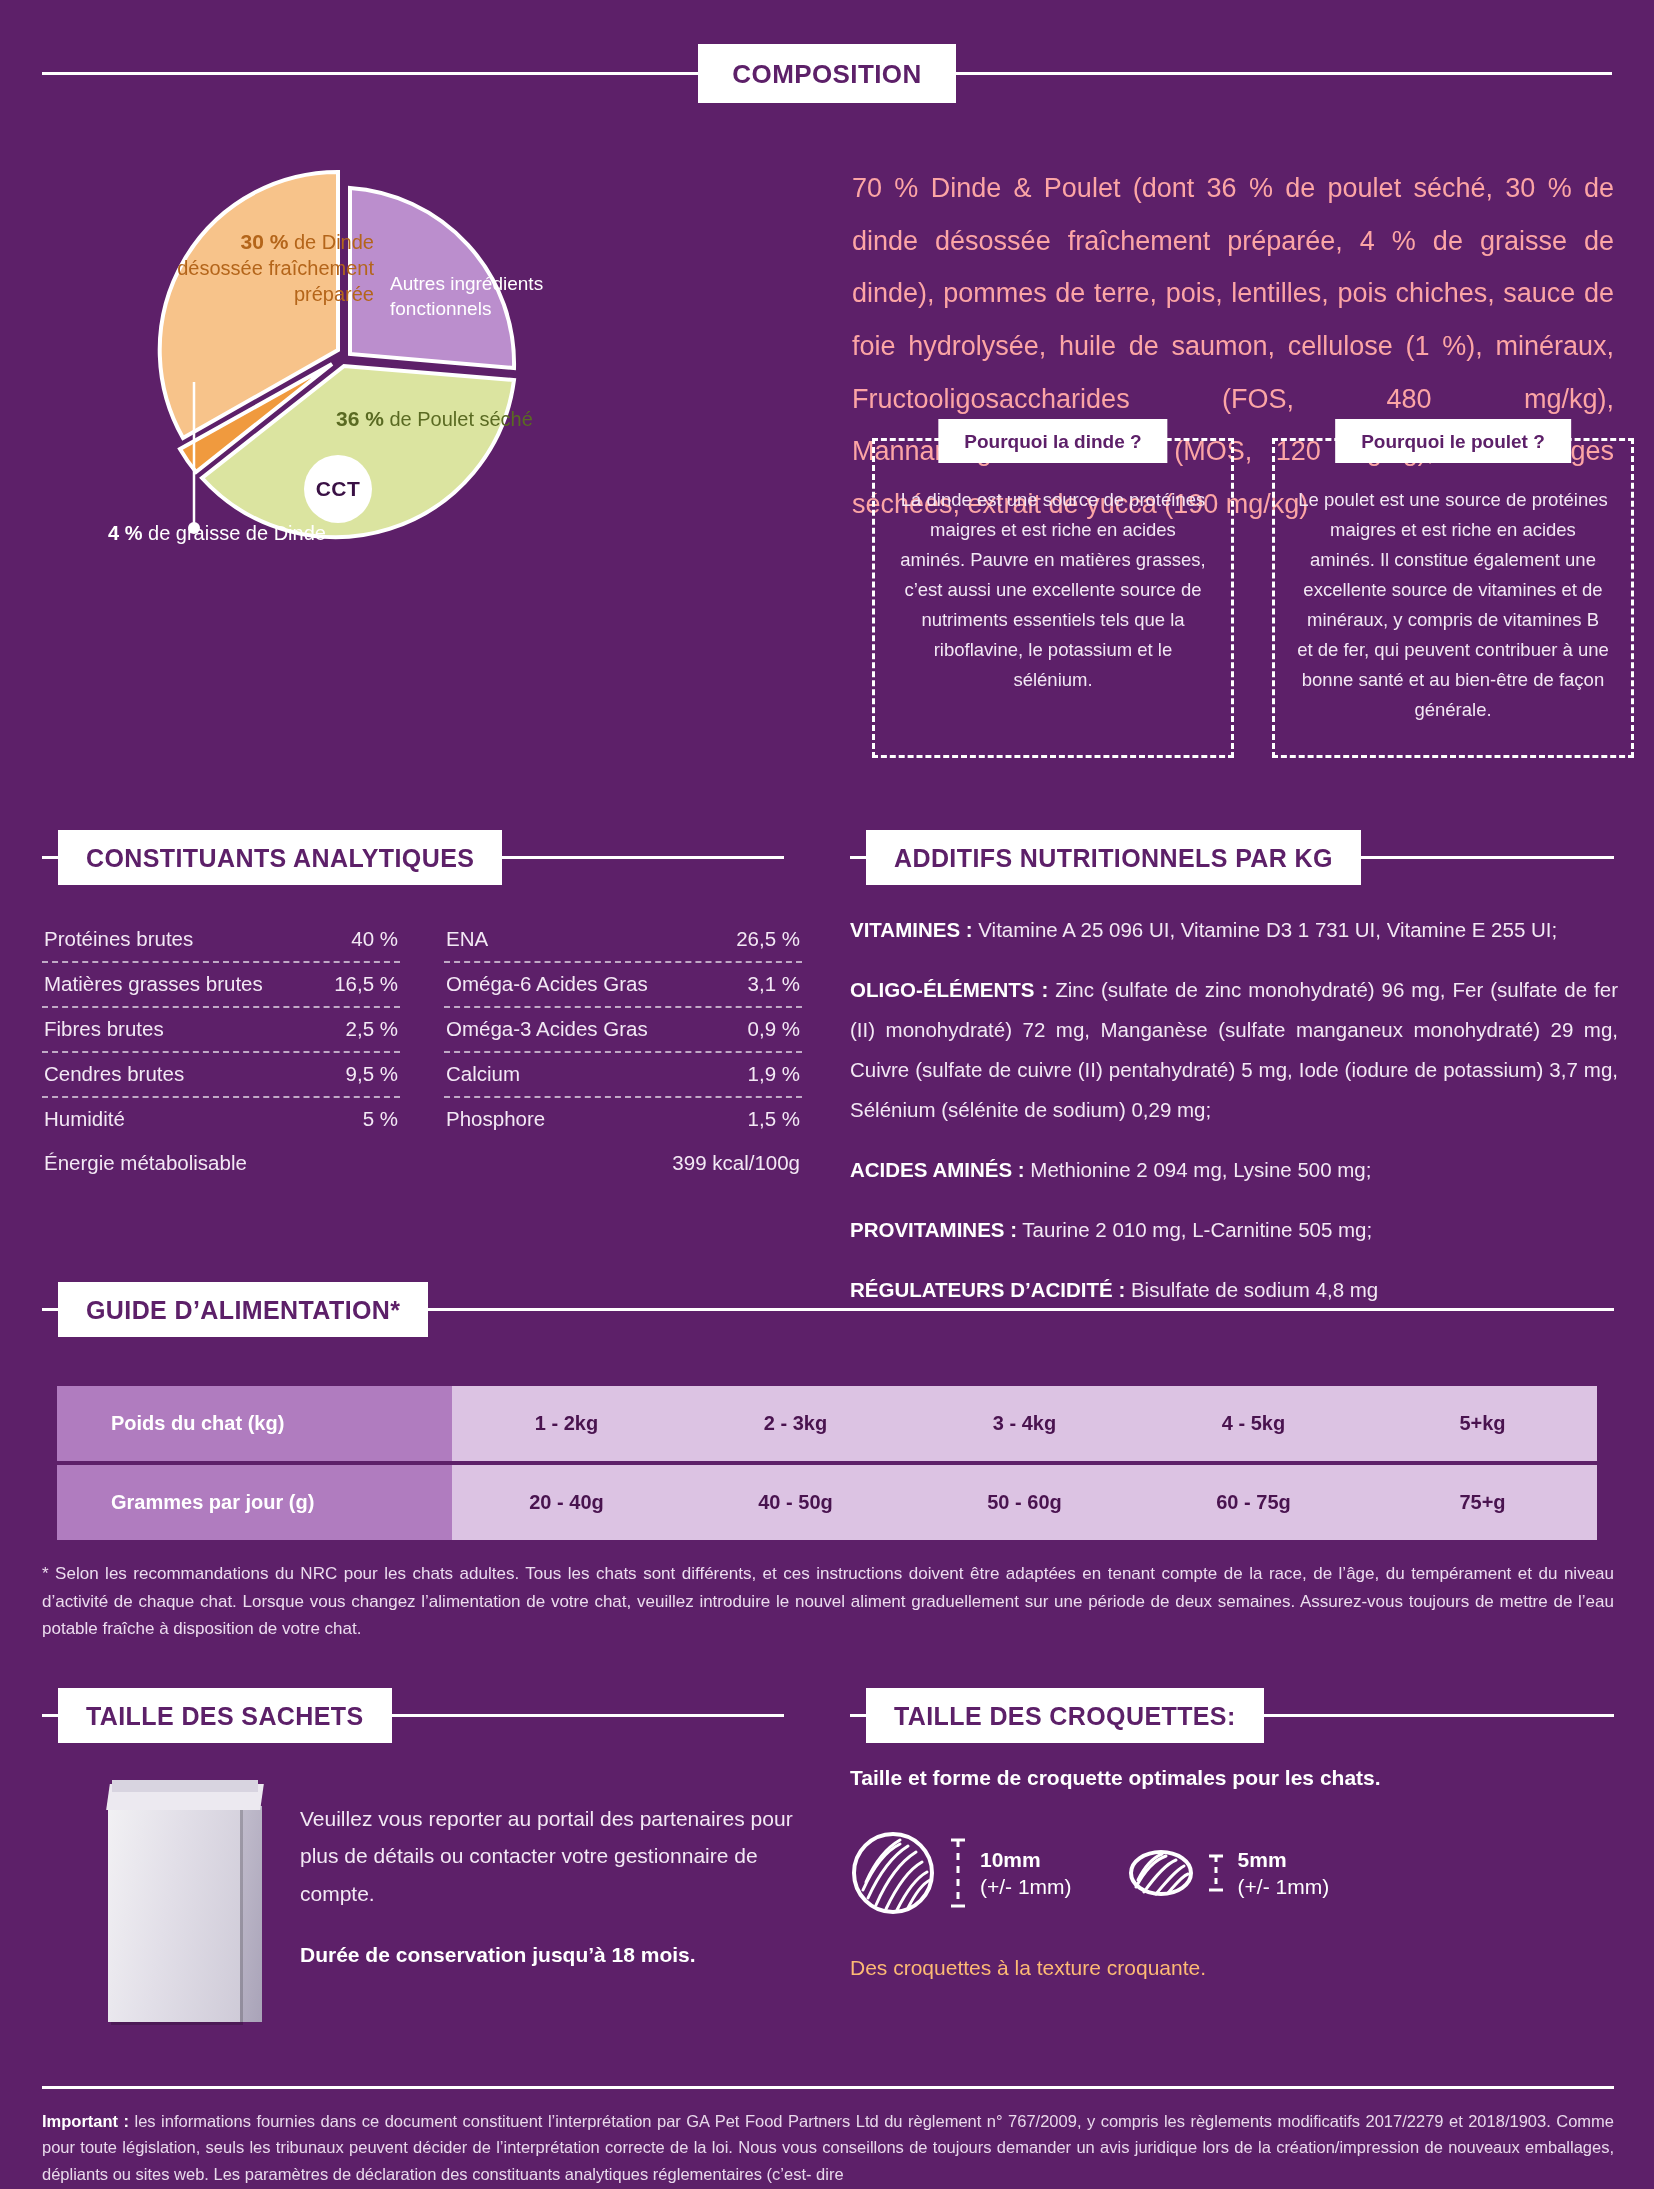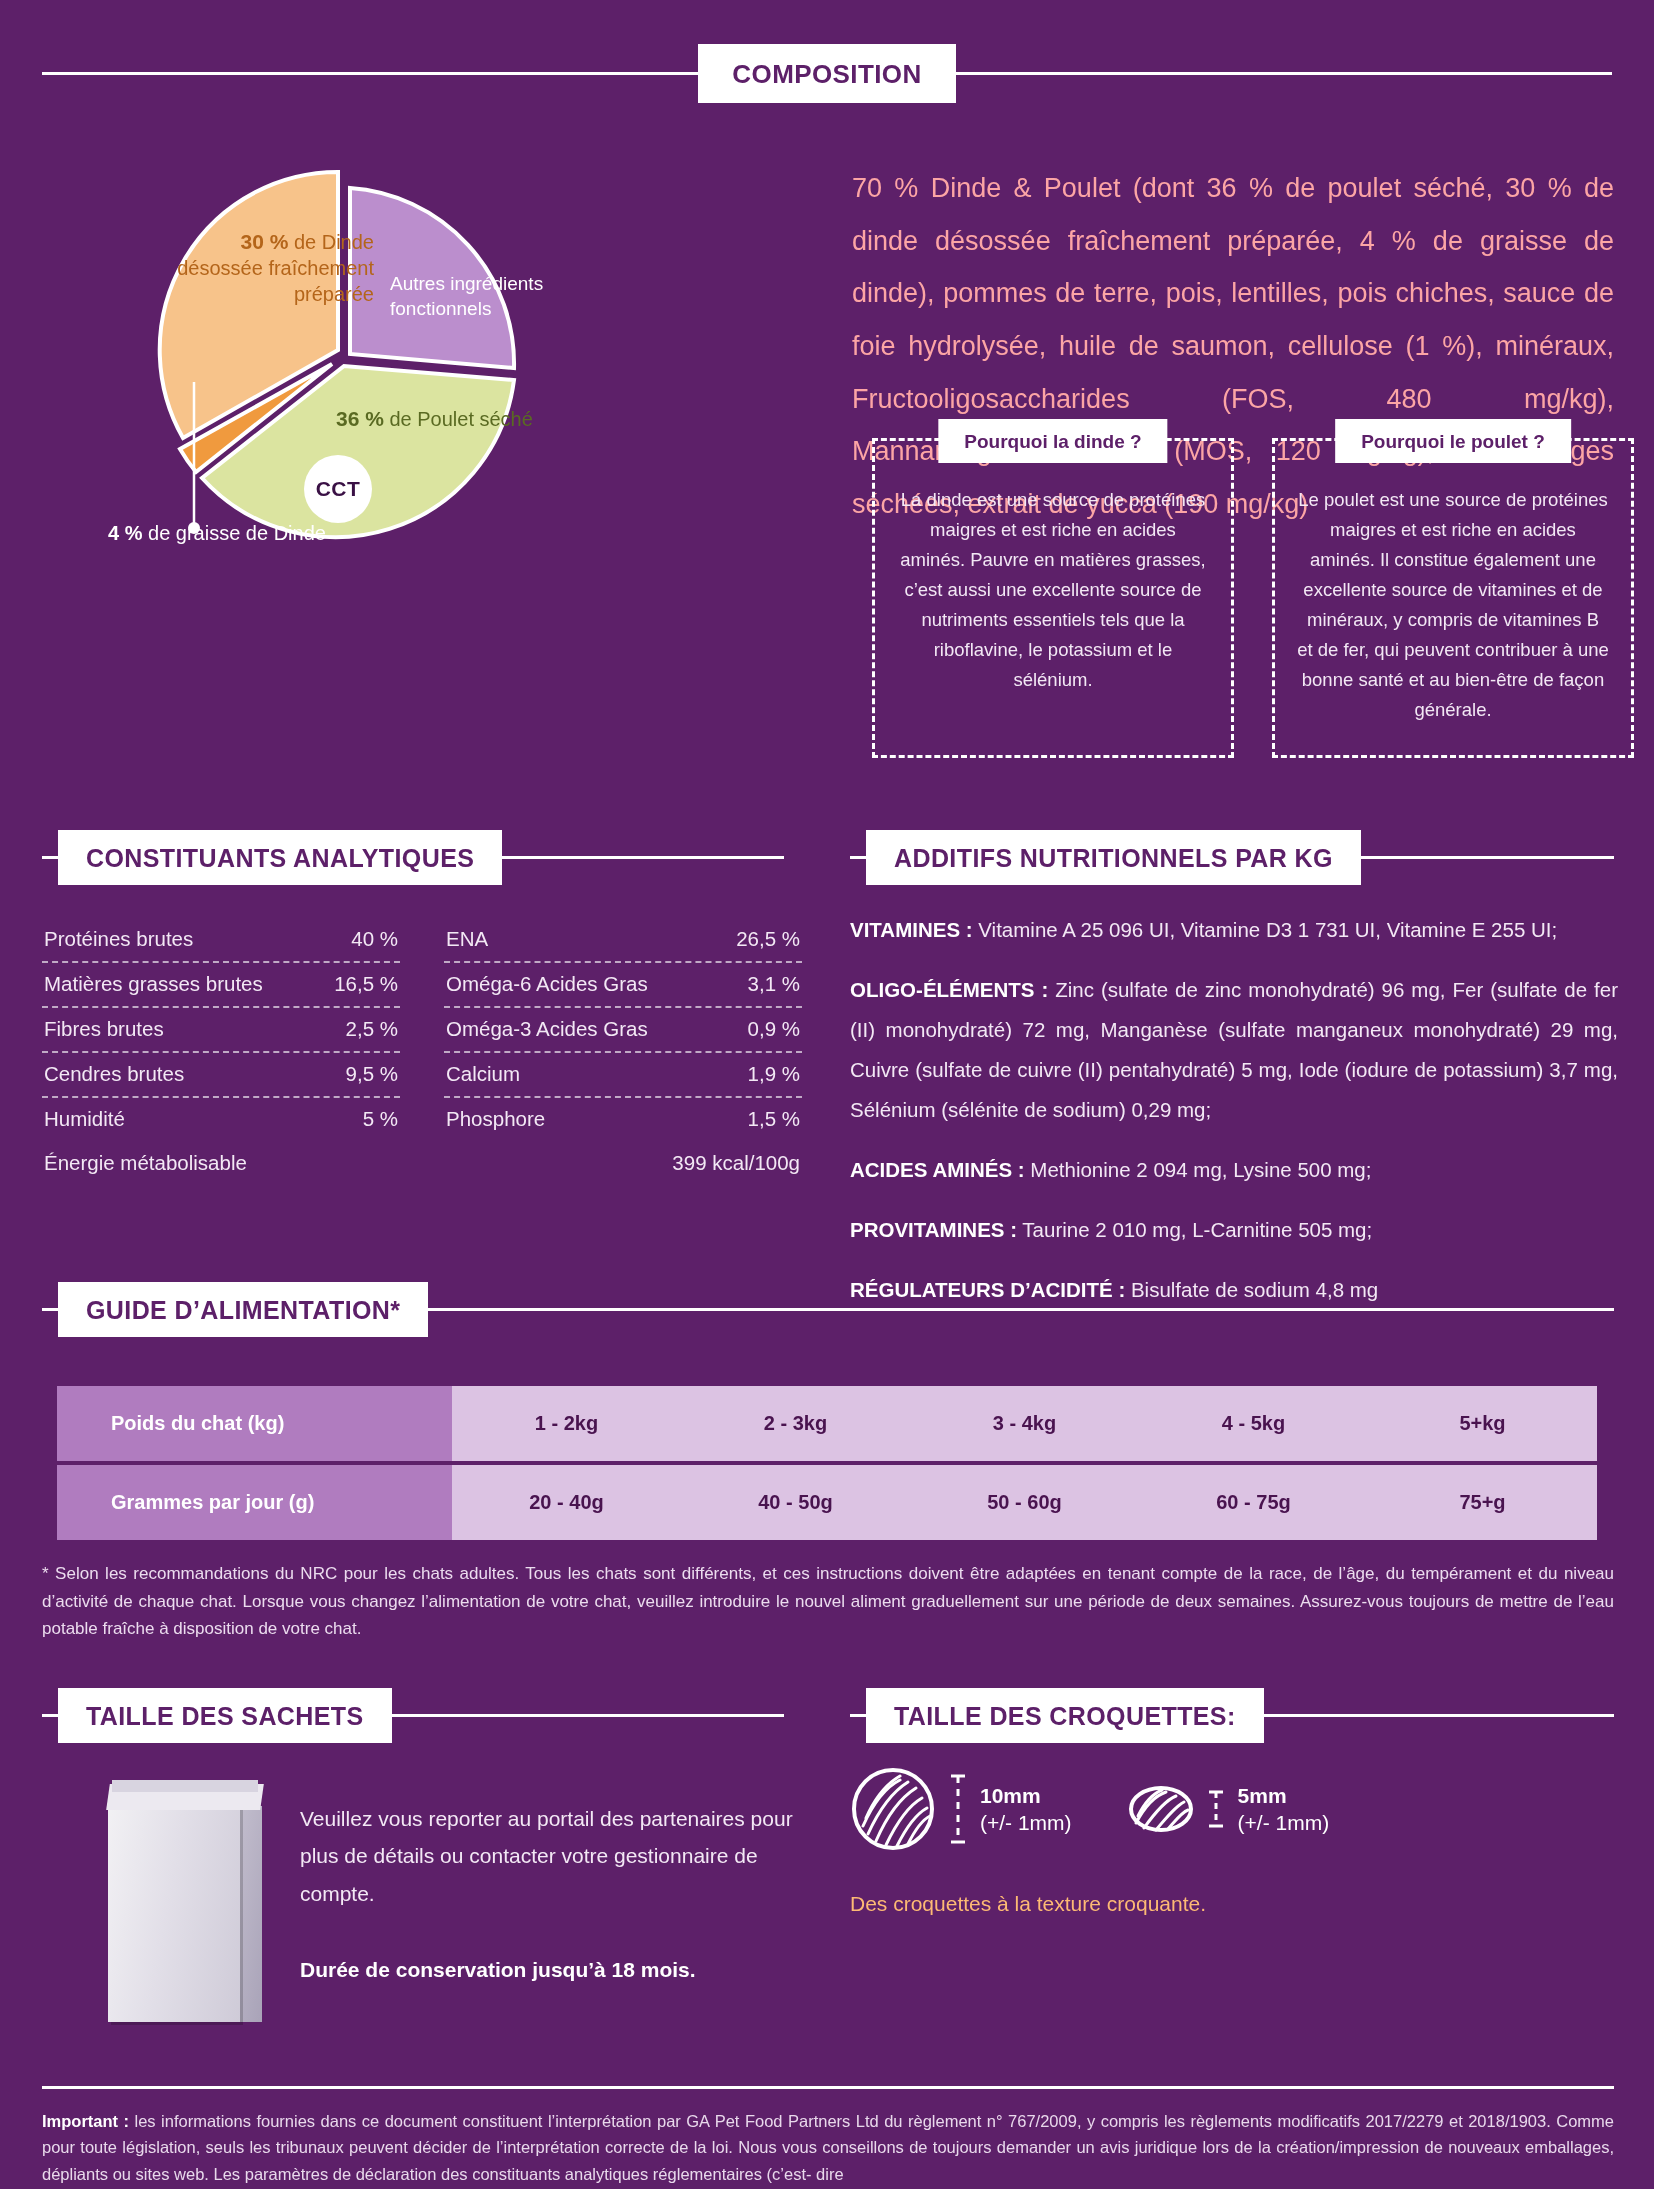--- a/index.html
+++ b/index.html
@@ -152,21 +152,21 @@
   .bag .top {
     position: absolute; left: 18px; top: 8px; width: 154px; height: 26px;
     background: #ece9f0; transform: skewX(-8deg);
   }
   .bag .seal {
     position: absolute; left: 22px; top: 4px; width: 146px; height: 12px;
     background: #d8d4e0;
   }
   .sachet-text { flex: 1 1 auto; padding-top: 34px; }
   .sachet-text p { font-size: 21px; line-height: 1.78; color: #f3e8f5; }
-  .sachet-text p.bold { font-weight: bold; margin-top: 39px; color: #ffffff; }
+  .sachet-text p.bold { font-weight: bold; margin-top: 24px; color: #ffffff; }
 
   
   .croq-block { position: absolute; left: 850px; top: 1766px; width: 768px; }
   .croq-lead { font-size: 21px; font-weight: bold; color: #ffffff; margin-bottom: 40px; }
   .kibble-row { display: flex; align-items: center; gap: 56px; margin-bottom: 40px; }
   .kibble-item { display: flex; align-items: center; gap: 14px; }
   .kib-size { font-size: 21px; line-height: 1.3; color: #ffffff; }
   .kib-size b { font-weight: bold; }
   .kib-size span { font-weight: normal; }
   .croq-foot { font-size: 21px; color: #fdba74; }
@@ -353,20 +353,21 @@
       <div class="top"></div>
       <div class="seal"></div>
     </div>
     <div class="sachet-text">
       <p>Veuillez vous reporter au portail des partenaires pour plus de détails ou contacter votre gestionnaire de compte.</p>
       <p class="bold">Durée de conservation jusqu’à 18 mois.</p>
     </div>
   </div>
 
   <div class="croq-block">
+    <div class="croq-lead">Taille et forme de croquette optimales pour les chats.</div>
     <div class="kibble-row">
 
       <div class="kibble-item">
         <svg width="86" height="86" viewBox="0 0 86 86">
           <circle cx="43" cy="43" r="39" fill="none" stroke="#ffffff" stroke-width="4"></circle>
           <g stroke="#ffffff" stroke-width="3" fill="none" stroke-linecap="round">
             <path d="M16 52 C24 34 36 18 50 10"></path>
             <path d="M13 60 C22 40 34 22 50 14"></path>
             <path d="M18 68 C28 46 42 26 58 16"></path>
             <path d="M26 75 C36 52 50 32 66 22"></path>

